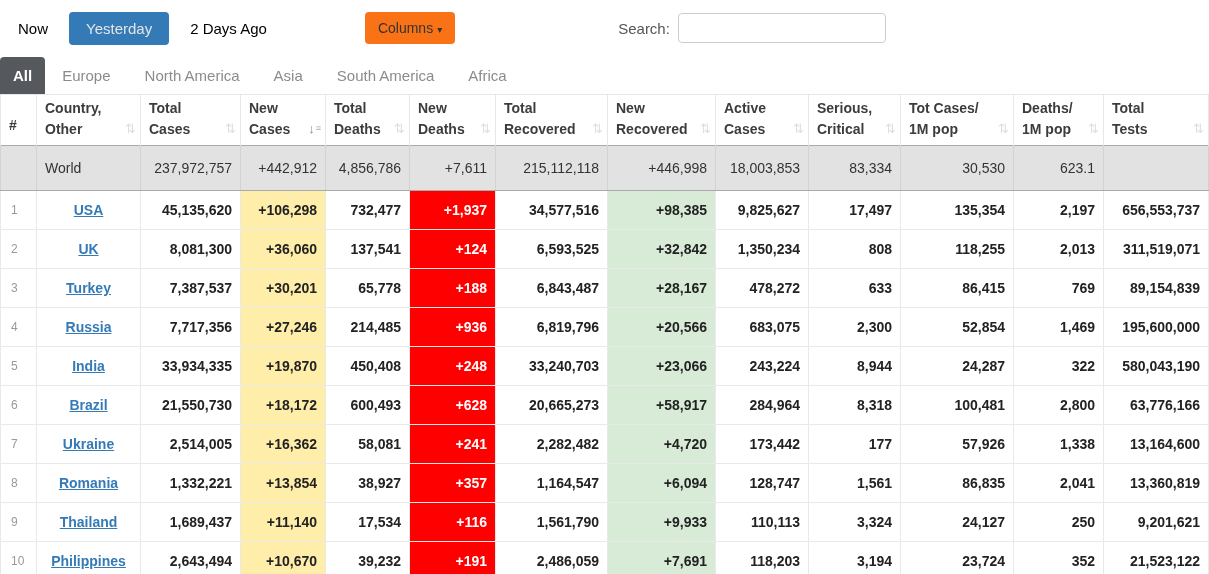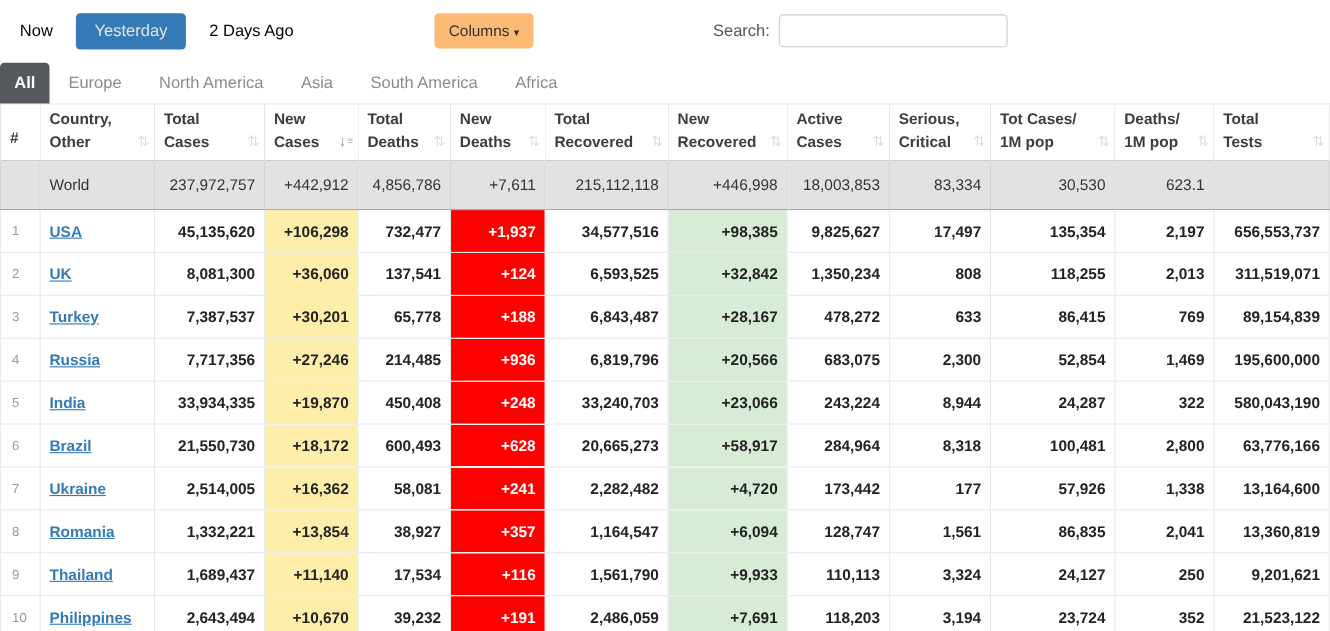--- a/index.html
+++ b/index.html
@@ -13,21 +13,21 @@
   html,body{margin:0;padding:0;}
   body{
     width:1209px;height:574px;overflow:hidden;background:#fff;
     font-family:"Liberation Sans",sans-serif;color:#333;
   }
   
   .toolbar{display:flex;align-items:center;padding:10px 0 0 6px;height:46px;}
   .btn{font-family:"Liberation Sans",sans-serif;font-size:15px;cursor:pointer;border:none;background:none;}
   .btn-plain{color:#000000;padding:8px 12px;}
   .btn-primary{background:var(--accent-blue);color:#e5e5e5;padding:8px 17px;border-radius:4px;margin:0 9px;font-weight:normal;}
-  .btn-columns{background:#fdba74;color:#333;font-size:14px;padding:8px 13px;border-radius:4px;margin-left:116px;}
+  .btn-columns{background:#f97316;color:#333;font-size:14px;padding:8px 13px;border-radius:4px;margin-left:86px;}
   .btn-columns .caret{font-size:10px;color:#333;margin-left:4px;}
   .search-group{display:flex;align-items:center;margin-left:163px;}
   .search-label{font-size:15px;color:#555;margin-right:8px;}
   .search-input{width:208px;height:30px;border:1px solid #ccc;border-radius:4px;padding:0 8px;font-size:14px;outline:none;}
   
   .tabs{display:flex;align-items:flex-end;margin-top:11px;padding-left:0;}
   .tab{font-size:15px;color:#8b8b8b;padding:10px 17px;cursor:pointer;}
   .tab.active{background:#55585d;color:#fff;font-weight:bold;border-radius:4px 4px 0 0;padding:10px 13px;}
   
   table{width:1209px;border-collapse:collapse;table-layout:fixed;}
@@ -39,21 +39,21 @@
   thead th.rank-h{vertical-align:bottom;padding-bottom:9px;}
   .h-lines span{display:block;line-height:1.5;font-weight:bold;white-space:nowrap;}
   .sort-icon{position:absolute;right:4px;bottom:9px;color:#dedede;font-size:13px;font-weight:normal;}
   .sort-icon.active{color:#8a8a8a;}
   .sort-icon .bars{font-size:9px;vertical-align:2px;margin-left:1px;color:#aaa;}
   tbody td{
     height:39px;border:1px solid #e9e9e9;font-size:14px;font-weight:bold;color:#222;
     text-align:right;padding:0 8px;white-space:nowrap;overflow:hidden;
   }
   td.rank{color:#999;font-weight:normal;font-size:12px;text-align:left;padding-left:10px;}
-  td.country{text-align:left;}
+  td.country{text-align:center;}
   td.country a{color:var(--accent-blue);text-decoration:underline;font-weight:bold;cursor:pointer;}
   tr.world td{background:var(--world-row-bg);font-weight:normal;color:#333;height:45px;
     border-top:1px solid #a9a9a9;border-bottom:1px solid #a9a9a9;border-left-color:#d2d2d2;border-right-color:#d2d2d2;}
   tr.world td.country{text-align:left;}
   td.yellow{background:var(--new-cases-bg);}
   td.red{background:var(--new-deaths-bg);color:#fff;}
   td.green{background:var(--new-recovered-bg);}
 </style>
 </head>
 <body>

